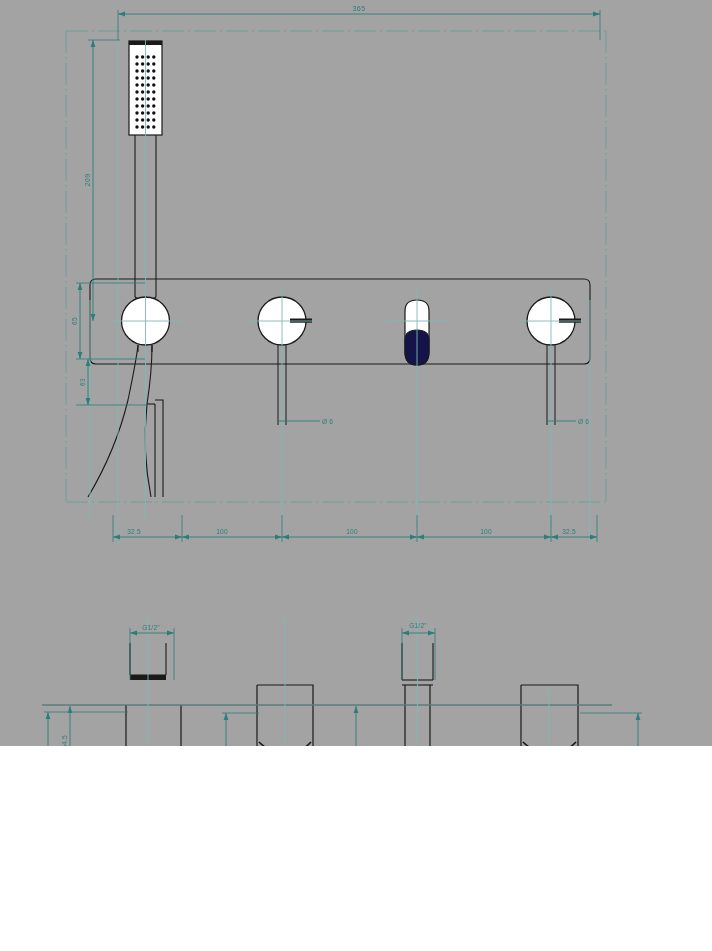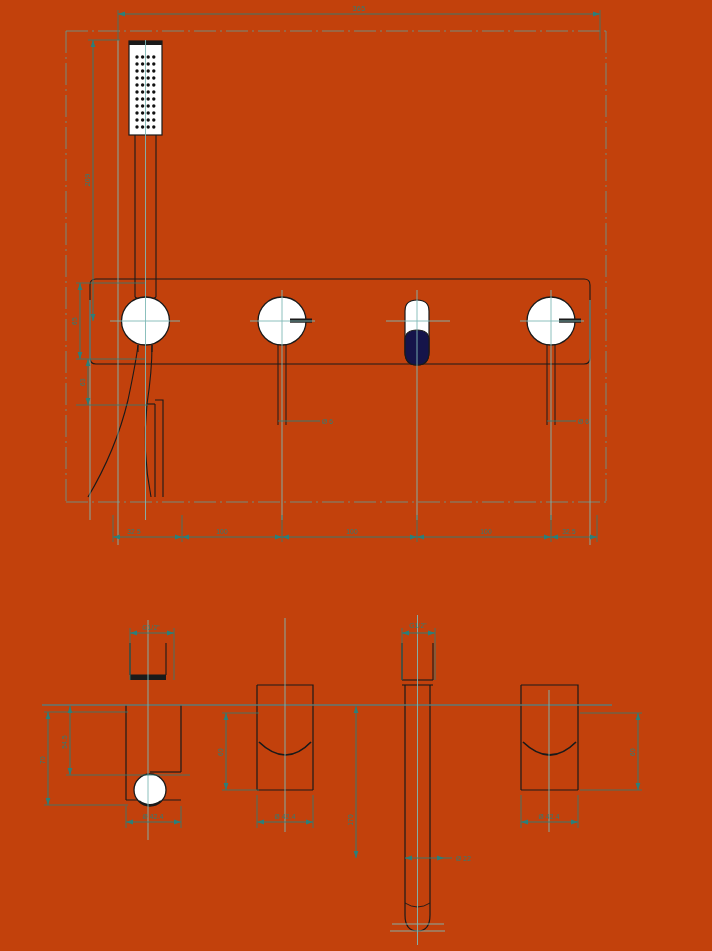--- a/index.html
+++ b/index.html
@@ -6,22 +6,22 @@
     margin: 0;
     padding: 0;
     background: #ffffff;
   }
   body {
     font-family: "Liberation Sans", sans-serif;
   }
   #sheet {
     position: relative;
     width: 712px;
-    height: 951px;
-    background: #c2410c;
+    height: 746px;
+    background: #a3a3a3;
     overflow: hidden;
   }
   svg.dwg {
     position: absolute;
     left: 0;
     top: 0;
     width: 712px;
     height: 951px;
   }
   .dim-txt {

